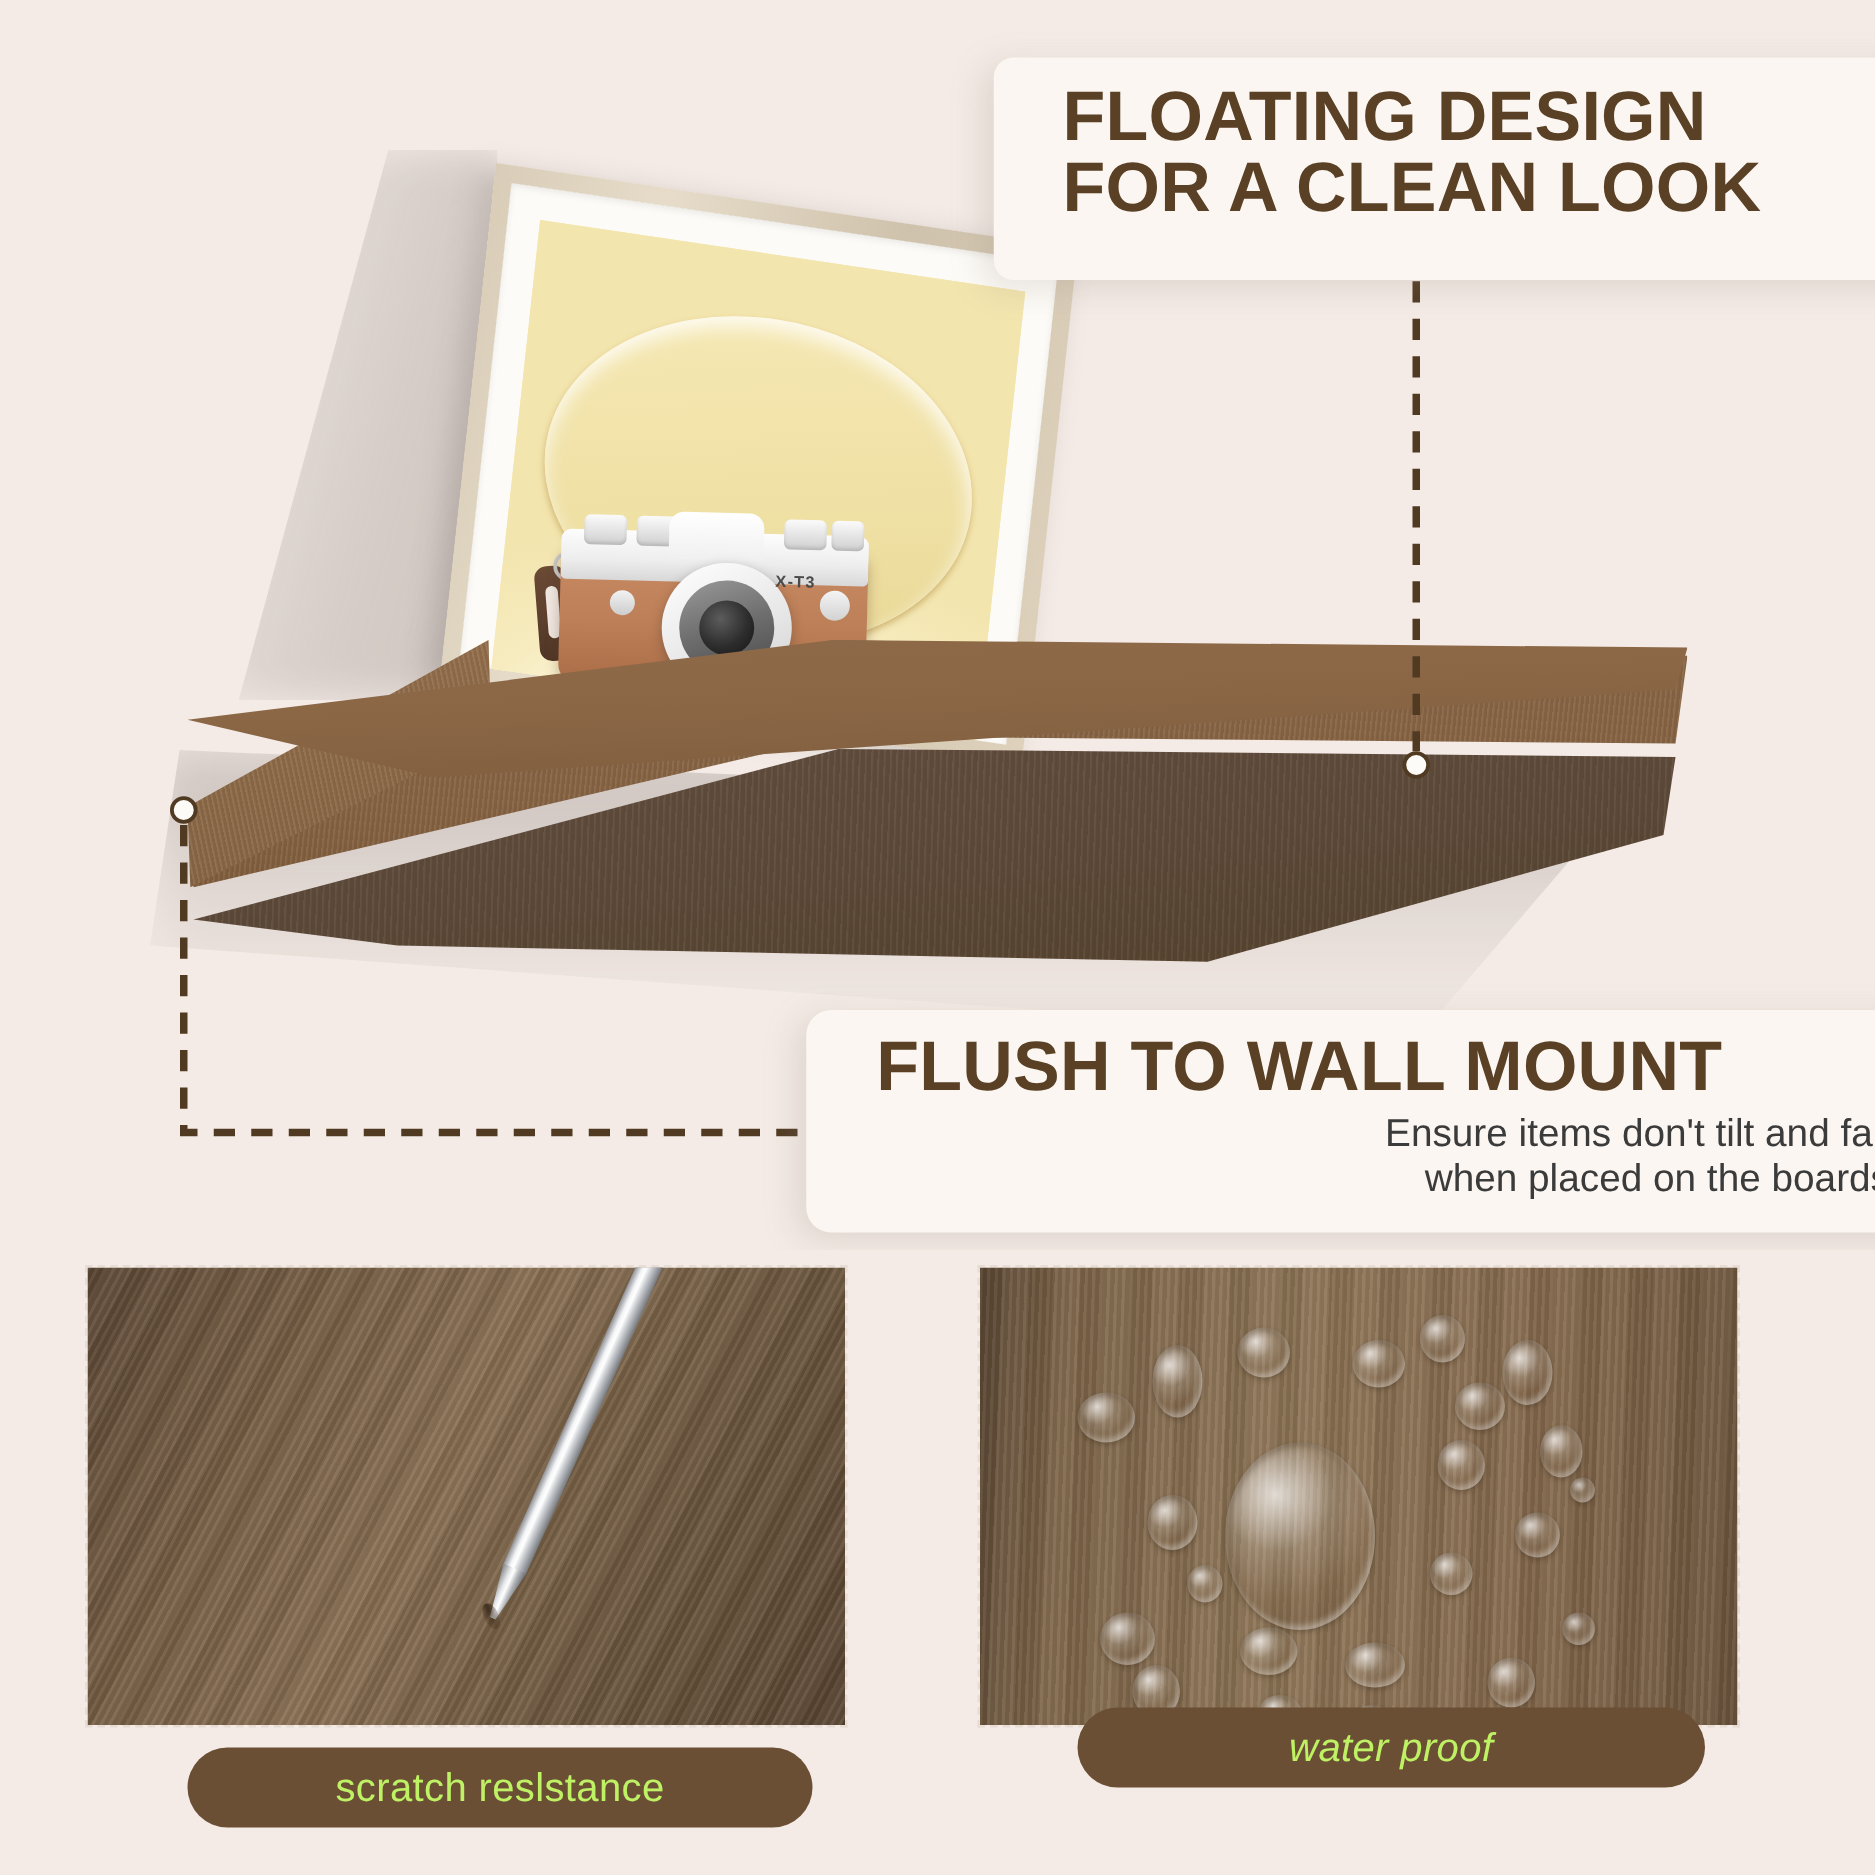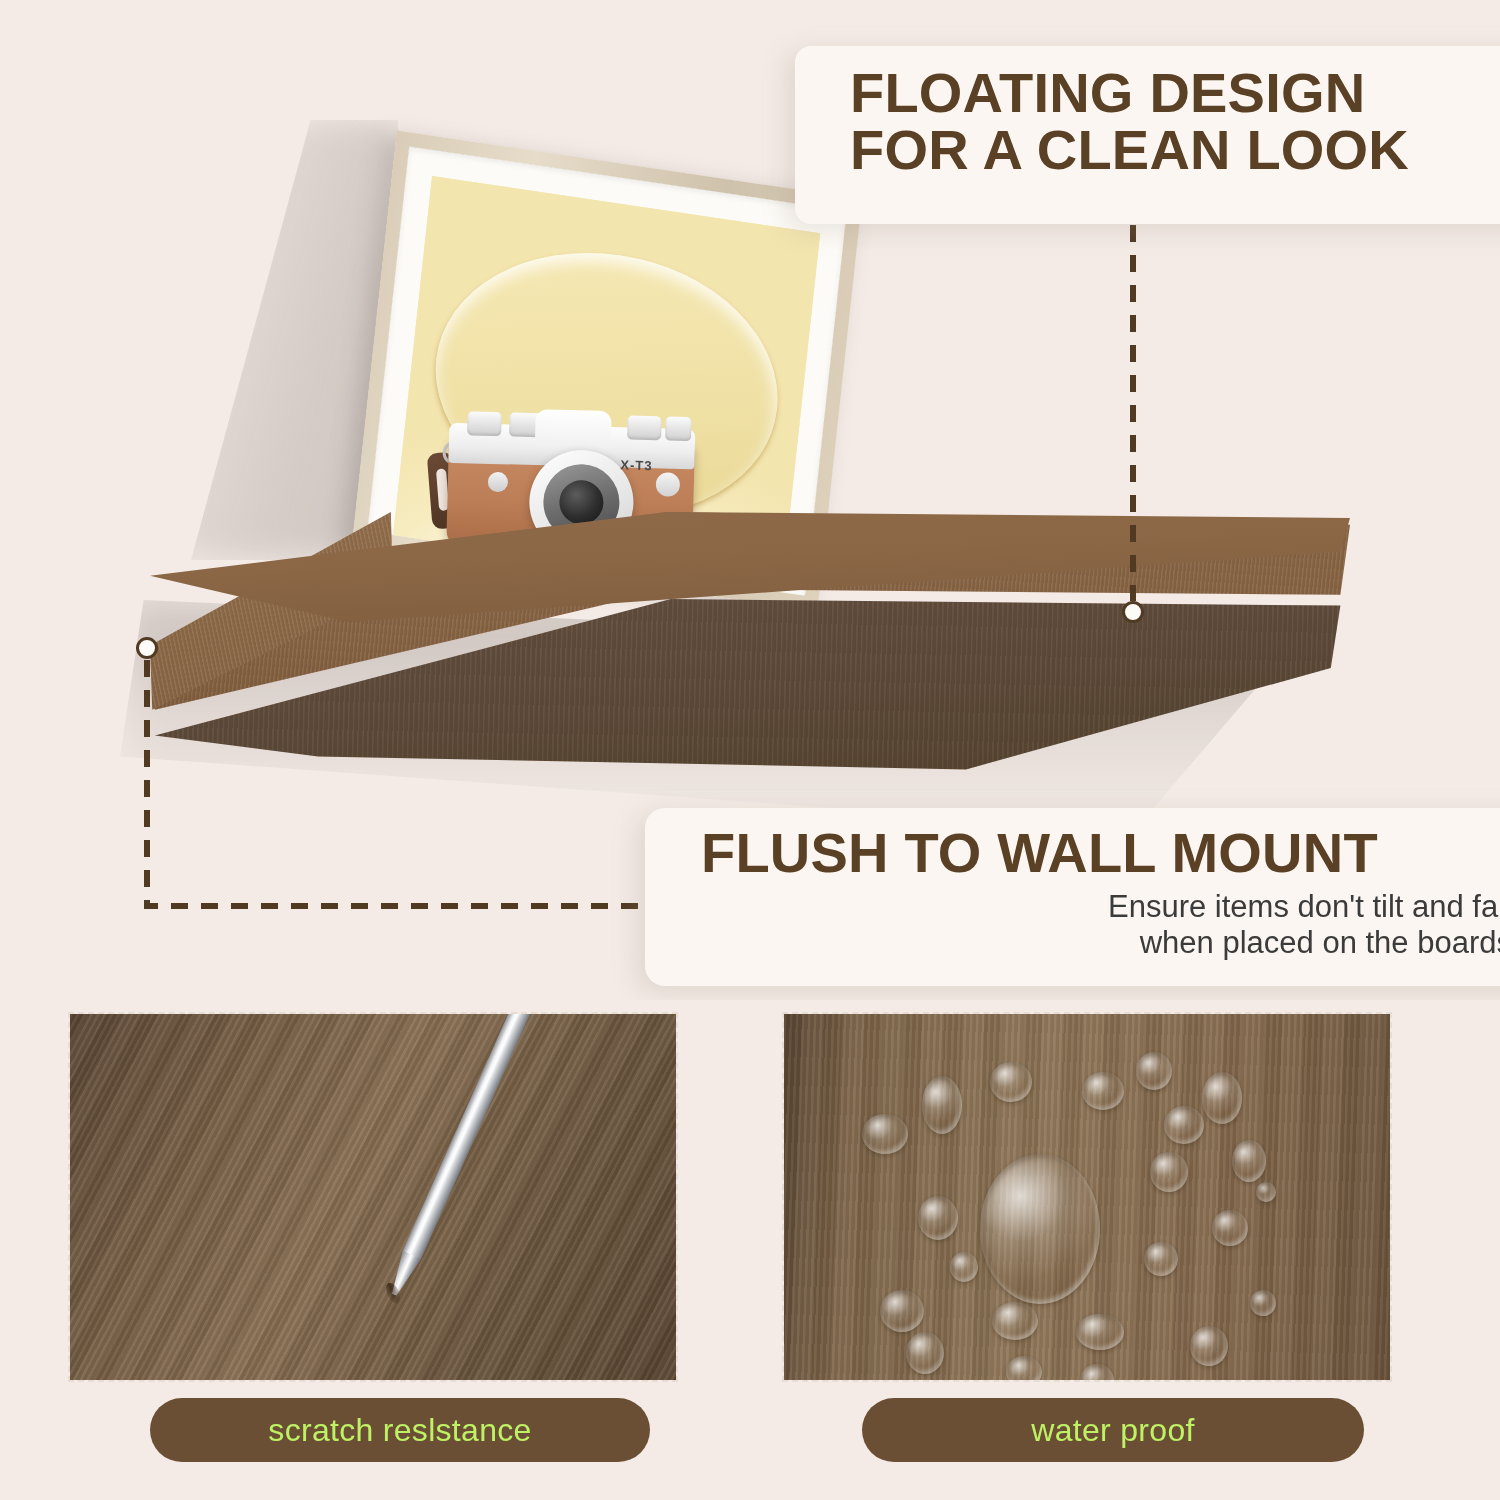--- a/index.html
+++ b/index.html
@@ -392,21 +392,21 @@
     background: #6b4f35;
     color: #bef264;
     font-family: "Liberation Sans", sans-serif;
     font-size: 32px;
     display: flex;
     align-items: center;
     justify-content: center;
     letter-spacing: 0.3px;
   }
   #pill-left  { left: 150px; top: 1398px; width: 500px; }
-  #pill-right { left: 862px; top: 1398px; width: 502px; }
+  #pill-right { left: 862px; top: 1366px; width: 502px; font-style: italic; }
 </style>
 </head>
 <body>
 
 <div id="stage">
 
   <div id="hero">
 
     <div class="wall-shadow-frame"></div>
     <div class="wall-shadow-shelf"></div>

